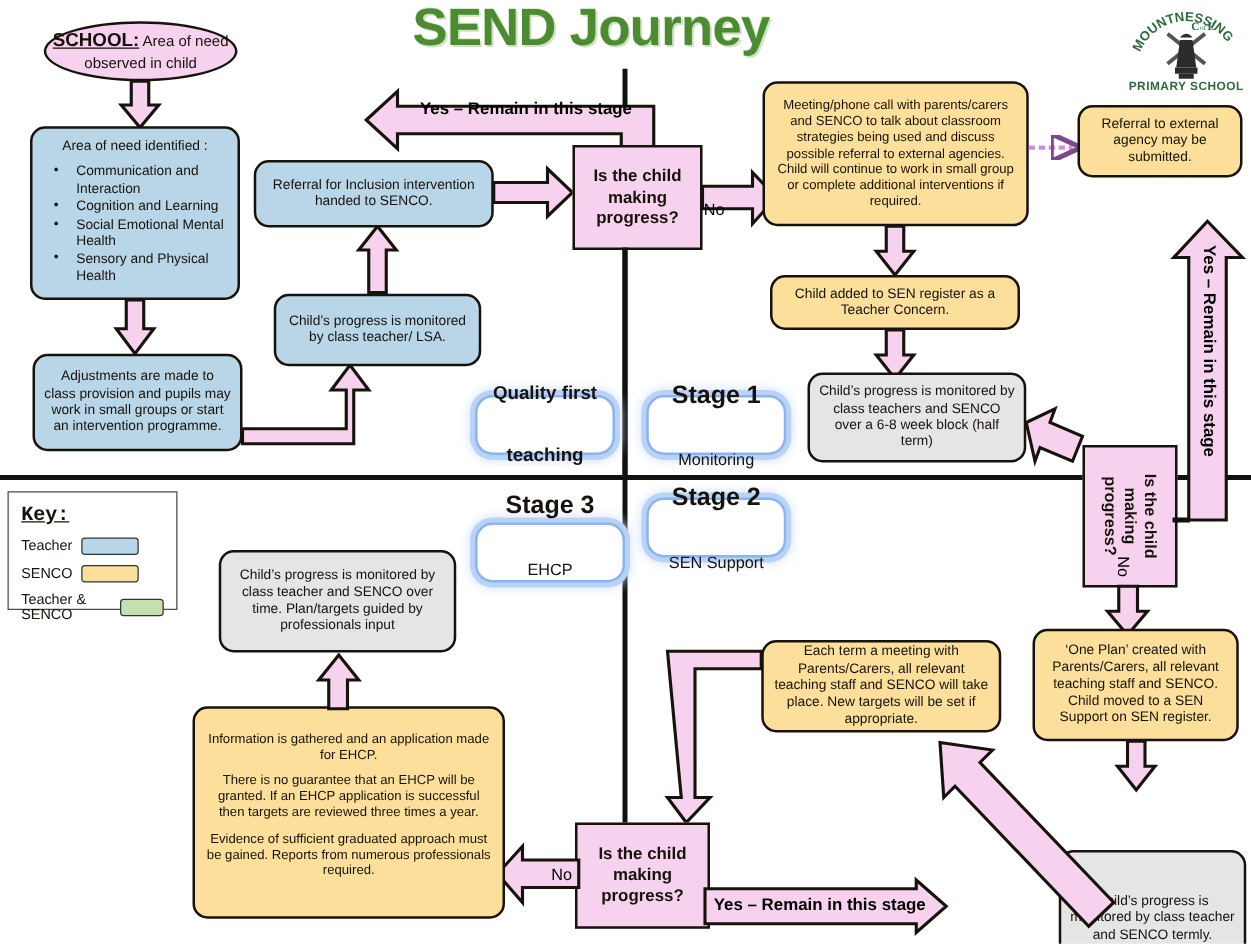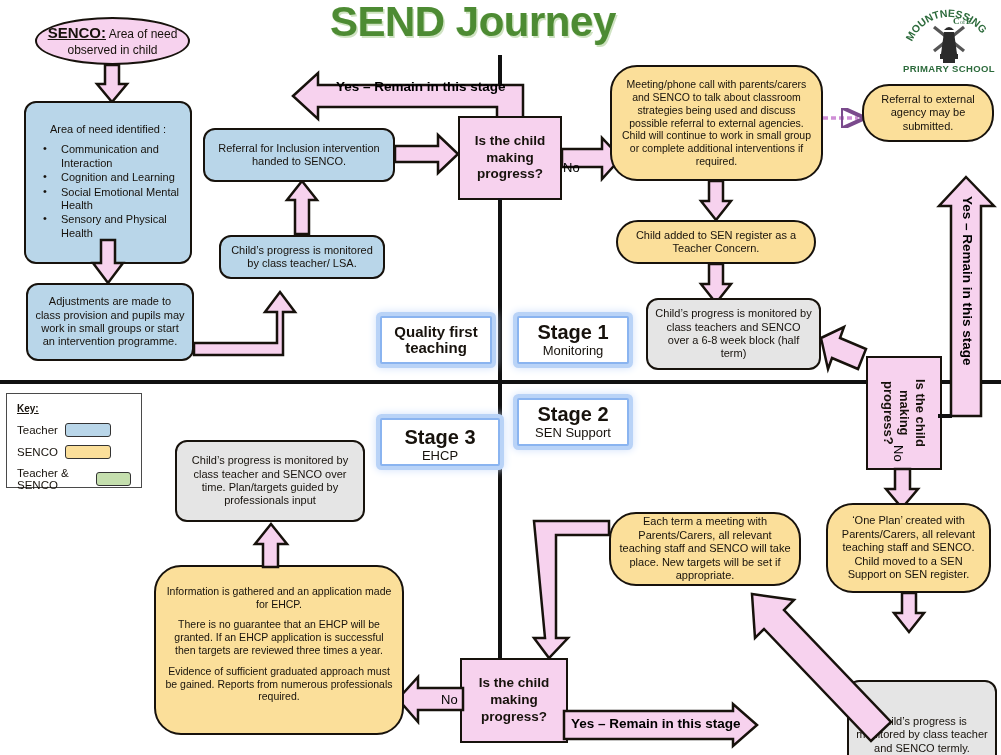--- a/index.html
+++ b/index.html
@@ -16,21 +16,21 @@
     position: absolute;
     border: 2.5px solid #17120c;
     border-radius: 12px;
     display: flex; align-items: center; justify-content: center;
     text-align: center;
     color: #17120c;
     line-height: 1.22;
     padding: 4px 7px;
   }
   .box.blue   { background: #b9d6e9; }
-  .box.yellow { background: #fbdf9a; border-radius: 27px; }
+  .box.yellow { background: #fbdf9a; }
   .box.green  { background: #e5e5e5; }
 
   .box ul { list-style: none; text-align: left; margin: 2px; padding: 0; }
   .box ul li { position: relative; padding-left: 26px; margin: 1px 0; }
   .box ul li:before {
     content: "\2022"; position: absolute; left: 8px; top: -1px; font-size: 11px;
   }
   .boxinner { width: 100%; }
   .boxinner p { margin: 0 0 8px 0; }
   .boxinner p:last-child { margin-bottom: 12px; }
@@ -55,39 +55,39 @@
     text-align: center; font-weight: bold; color: #17120c;
     line-height: 1.25;
   }
   .decision.vert { writing-mode: vertical-rl; }
 
   
   .chip {
     position: absolute;
     background: #ffffff;
     border: 2px solid #8ab4f0;
-    border-radius: 2px;
+    border-radius: 14px;
     box-shadow: 0 0 0 4px #b9d3f7, 0 0 9px 4px #cfe0fb;
     display: flex; flex-direction: column;
     align-items: center; justify-content: center;
-    color: #17120c; text-align: center;
+    color: #17120c; text-align: center; gap: 33px;
   }
   .chip .t1 { font-weight: bold; font-size: 20px; line-height: 1.1; }
   .chip .t2 { font-size: 13px; line-height: 1.2; }
   .chip.two .t1 { font-size: 15px; }
 
   
   .keybox {
     position: absolute;
     background: #ffffff;
     border: 1.5px solid #4a4a4a;
     padding: 9px 10px;
     font-size: 11.5px; color: #17120c;
   }
-  .keybox .ktitle { font-weight: bold; text-decoration: underline; margin-bottom: 9px; font-size: 10px;}
+  .keybox .ktitle { font-weight: bold; text-decoration: underline; margin-bottom: 9px; font-size: 16px; font-family: Liberation Mono, monospace;}
   .krow { display: flex; align-items: center; margin-bottom: 8px; }
   .krow:last-child { margin-bottom: 0; }
   .kswatch { width: 46px; height: 14px; border: 1px solid #333; border-radius: 3px; margin-left: 7px; }
 
   
   .title {
     position: absolute;
     font-size: 42px; font-weight: bold; color: #4d8b33;
     text-shadow: 1.5px 1.5px 0 #cfe3c2, -0.5px -0.5px 0 #d9ead0;
     letter-spacing: -0.5px;
@@ -145,30 +145,30 @@
     </svg>
   </div>
 
   <div class="hline" style="left:0px; top:380px; width:1001px; height:3.5px;"></div>
   <div class="vline" style="left:498px; top:55px; width:3.5px; height:325px;"></div>
   <div class="vline" style="left:498px; top:383px; width:3.5px; height:305px;"></div>
   <div class="hline" style="left:824px; top:380px; width:177px; height:3.5px;"></div>
 
   <div class="ellipse" style="left:35px; top:17px; width:155px; height:48px; font-size:12px;">
     <div>
-      <span class="start-strong">SENCO:</span><span> Area of need</span><br>
+      <span class="start-strong">SCHOOL:</span><span> Area of need</span><br>
       <span>observed in child</span>
     </div>
   </div>
 
   <svg class="arrowsvg" style="left:96px; top:64px;" width="32" height="40">
     <path d="M9,1 L23,1 L23,20 L31,20 L16,38 L1,20 L9,20 Z"></path>
   </svg>
 
-  <div class="box blue" style="left:24px; top:101px; width:168px; height:163px; font-size:11px;">
+  <div class="box blue" style="left:24px; top:101px; width:168px; height:139px; font-size:11px;">
     <div class="boxinner">
       <div style="text-align:center; margin-bottom:7px;">Area of need identified :</div>
       <ul>
         <li>Communication and Interaction</li>
         <li>Cognition and Learning</li>
         <li>Social Emotional Mental Health</li>
         <li>Sensory and Physical Health</li>
       </ul>
     </div>
   </div>
@@ -176,21 +176,21 @@
   <svg class="arrowsvg" style="left:92px; top:239px;" width="32" height="46">
     <path d="M9,1 L23,1 L23,24 L31,24 L16,44 L1,24 L9,24 Z"></path>
   </svg>
 
   <div class="box blue" style="left:26px; top:283px; width:168px; height:78px; font-size:11px;">Adjustments are made to class provision and pupils may work in small groups or start an intervention programme.</div>
 
   <svg class="arrowsvg" style="left:194px; top:291px;" width="120" height="75">
     <path d="M0,52 L0,64 L89,64 L89,21 L101,21 L86,1 L71,21 L83,21 L83,52 Z"></path>
   </svg>
 
-  <div class="box blue" style="left:219px; top:235px; width:166px; height:44px; font-size:11px;">Child’s progress is monitored by class teacher/ LSA.</div>
+  <div class="box blue" style="left:219px; top:235px; width:166px; height:58px; font-size:11px;">Child’s progress is monitored by class teacher/ LSA.</div>
 
   <svg class="arrowsvg" style="left:286px; top:180px;" width="32" height="56">
     <path d="M16,1 L31,20 L23,20 L23,54 L9,54 L9,20 L1,20 Z"></path>
   </svg>
 
   <div class="box blue" style="left:203px; top:128px; width:192px; height:54px; font-size:11px;">Referral for Inclusion intervention handed to SENCO.</div>
 
   <svg class="arrowsvg" style="left:394px; top:134px;" width="66" height="42">
     <path d="M1,12 L44,12 L44,1 L64,20 L44,39 L44,28 L1,28 Z"></path>
   </svg>

